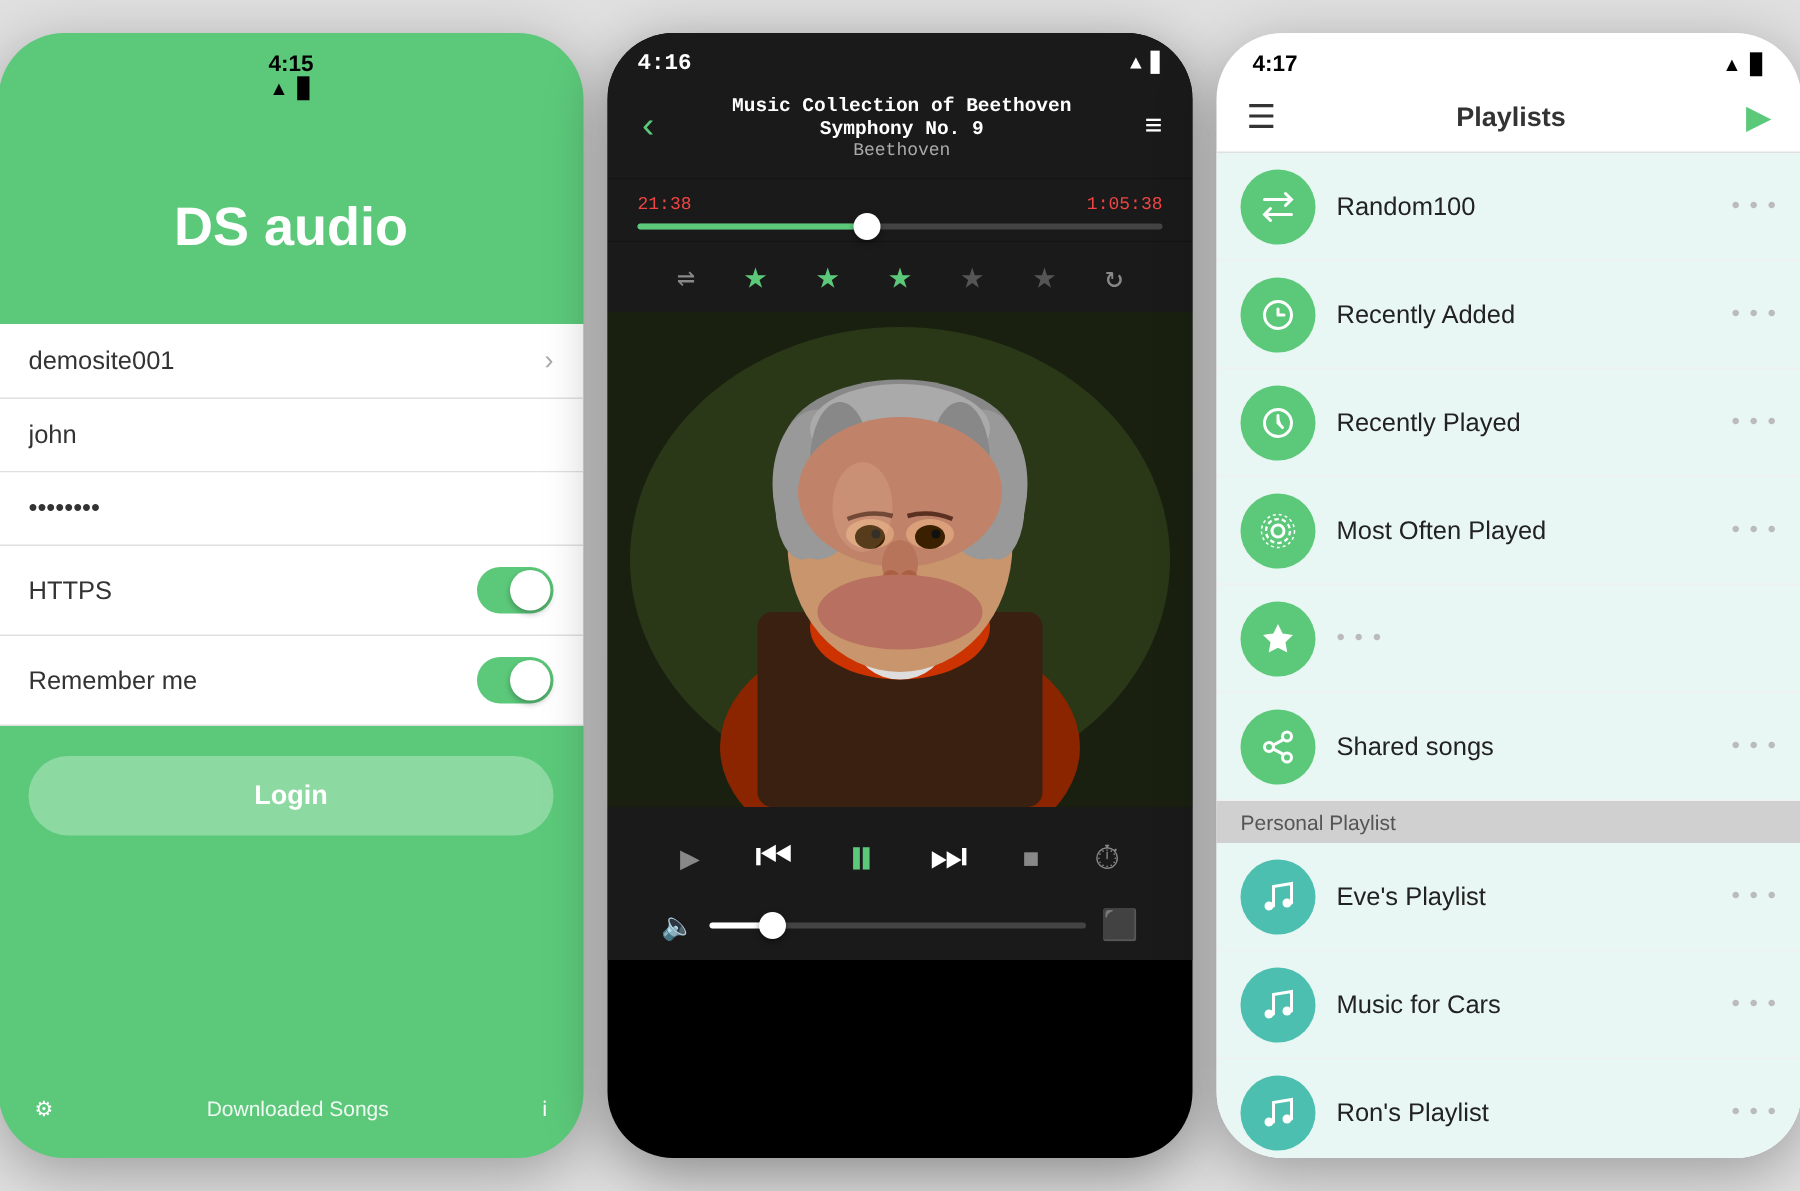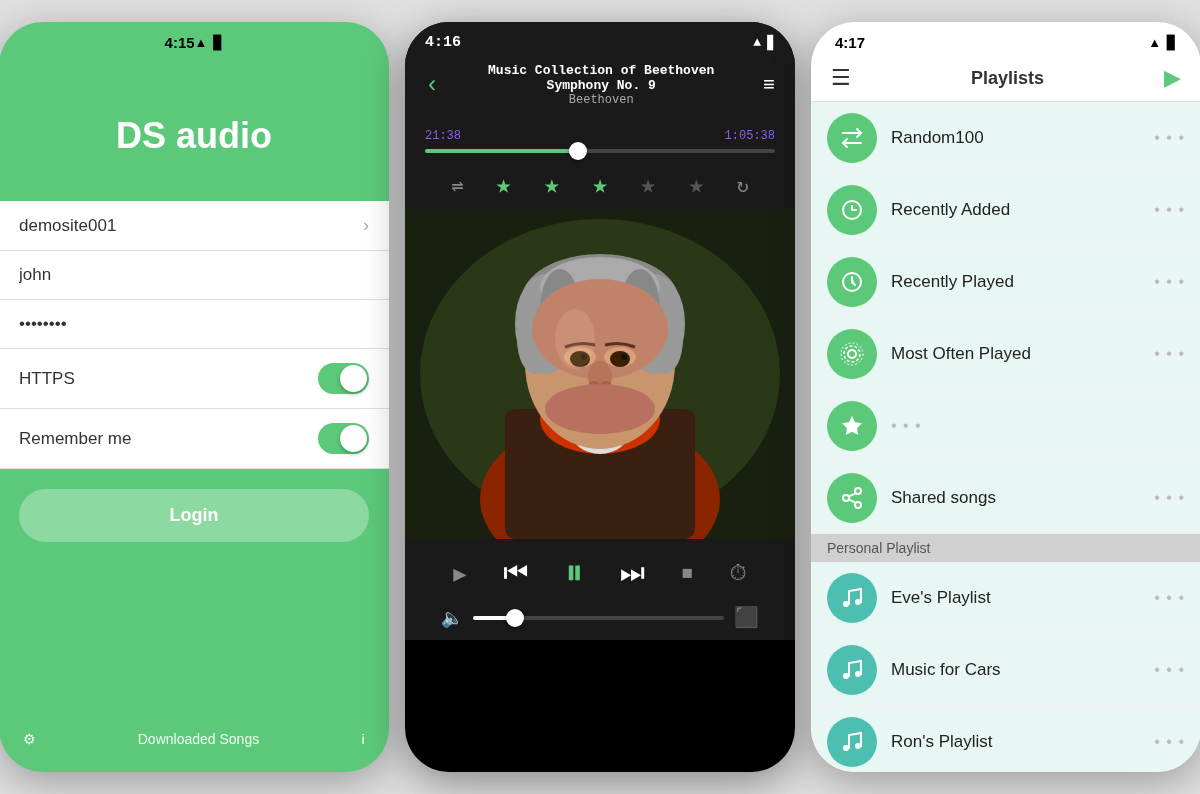--- a/index.html
+++ b/index.html
@@ -31,20 +31,21 @@
       box-shadow: 0 10px 40px rgba(0,0,0,0.3);
     }
     .phone1-status {
       display: flex;
       justify-content: center;
       align-items: center;
       padding: 12px 24px 4px;
       color: #000;
       font-size: 15px;
       font-weight: 600;
+      flex-direction: column;
     }
     .status-right {
       display: flex;
       gap: 6px;
       align-items: center;
       font-size: 13px;
     }
     .phone1-title {
       text-align: center;
       padding: 60px 20px 44px;
@@ -192,21 +193,21 @@
       font-size: 20px;
       cursor: pointer;
     }
     .phone2-progress {
       background: #1a1a1a;
       padding: 10px 20px 8px;
     }
     .progress-times {
       display: flex;
       justify-content: space-between;
-      color: #8b5cf6;
+      color: #ef4444;
       font-size: 12px;
       margin-bottom: 6px;
     }
     .progress-bar-container {
       position: relative;
       height: 4px;
       background: #444;
       border-radius: 2px;
     }
     .progress-bar-fill {

